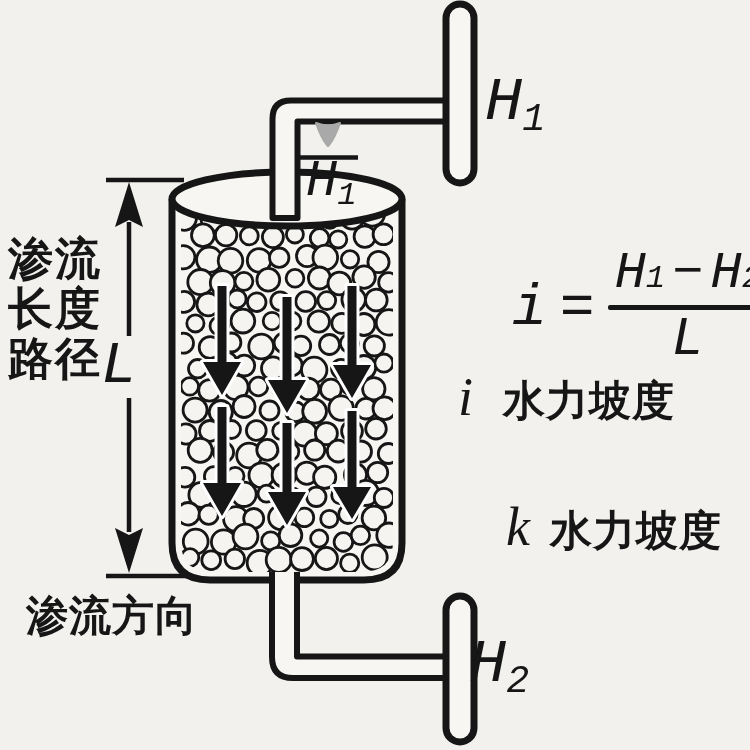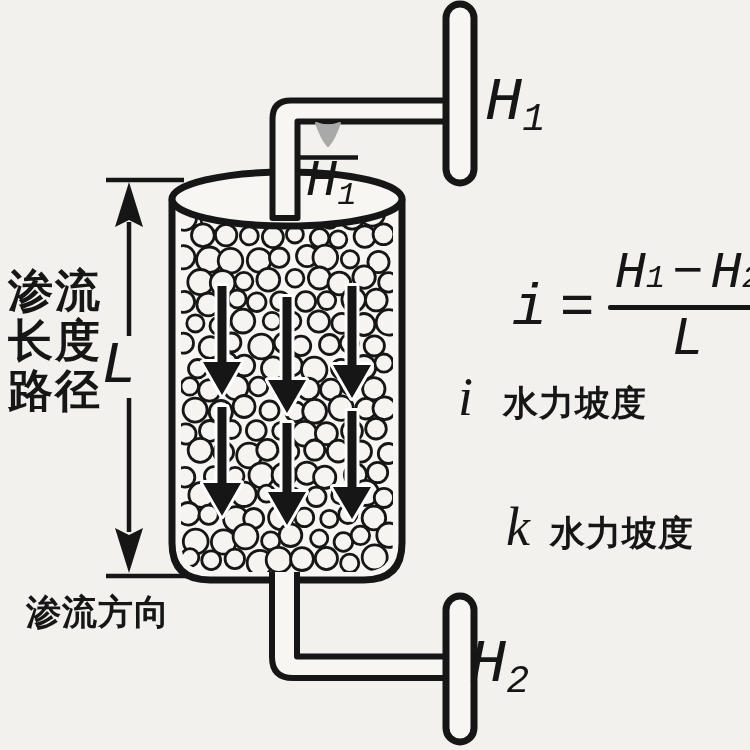--- a/index.html
+++ b/index.html
@@ -21,22 +21,22 @@
   .cyl-body{fill:var(--pipe-fill);stroke:var(--ink);stroke-width:7;stroke-linejoin:round;}
   .cyl-rim{fill:var(--pipe-fill);stroke:var(--ink);stroke-width:7;}
   .particle{fill:var(--particle-fill);stroke:var(--ink);stroke-width:2.8;}
   .flow-arrow{fill:var(--ink);stroke:#ffffff;stroke-width:6;paint-order:stroke;stroke-linejoin:round;}
   .dim{stroke:var(--ink);stroke-width:4.5;fill:none;}
   .dim-head{fill:var(--ink);stroke:none;}
   .level-marker{fill:var(--marker-gray);stroke:var(--marker-gray);stroke-width:2;stroke-linejoin:round;}
 
   
   .lbl{position:absolute;white-space:nowrap;}
-  .cjk{font-weight:700;font-size:35px;letter-spacing:1px;line-height:1;}
-  .side-label{left:8px;top:234px;line-height:50px;font-weight:700;font-size:45px;letter-spacing:2px;margin-top:32px;}
+  .cjk{font-weight:700;font-size:42px;letter-spacing:1px;line-height:1;}
+  .side-label{left:8px;top:234px;line-height:50px;font-weight:700;font-size:45px;letter-spacing:2px;}
   .flow-dir{left:26px;top:595px;}
   .math{font-family:Liberation Mono, monospace;font-style:italic;line-height:1;}
   .msub{font-size:0.62em;vertical-align:-0.28em;font-style:italic;}
   .dim-L{left:101px;top:336px;font-size:60px;}
   .sp-label{font-size:62px;}
   .sp-h1{left:485px;top:72px;}
   .sp-h2{left:469px;top:634px;}
   .level-label{left:306px;top:156px;font-size:52px;}
 
   .formula{left:512px;top:248px;display:flex;align-items:center;gap:13px;}

